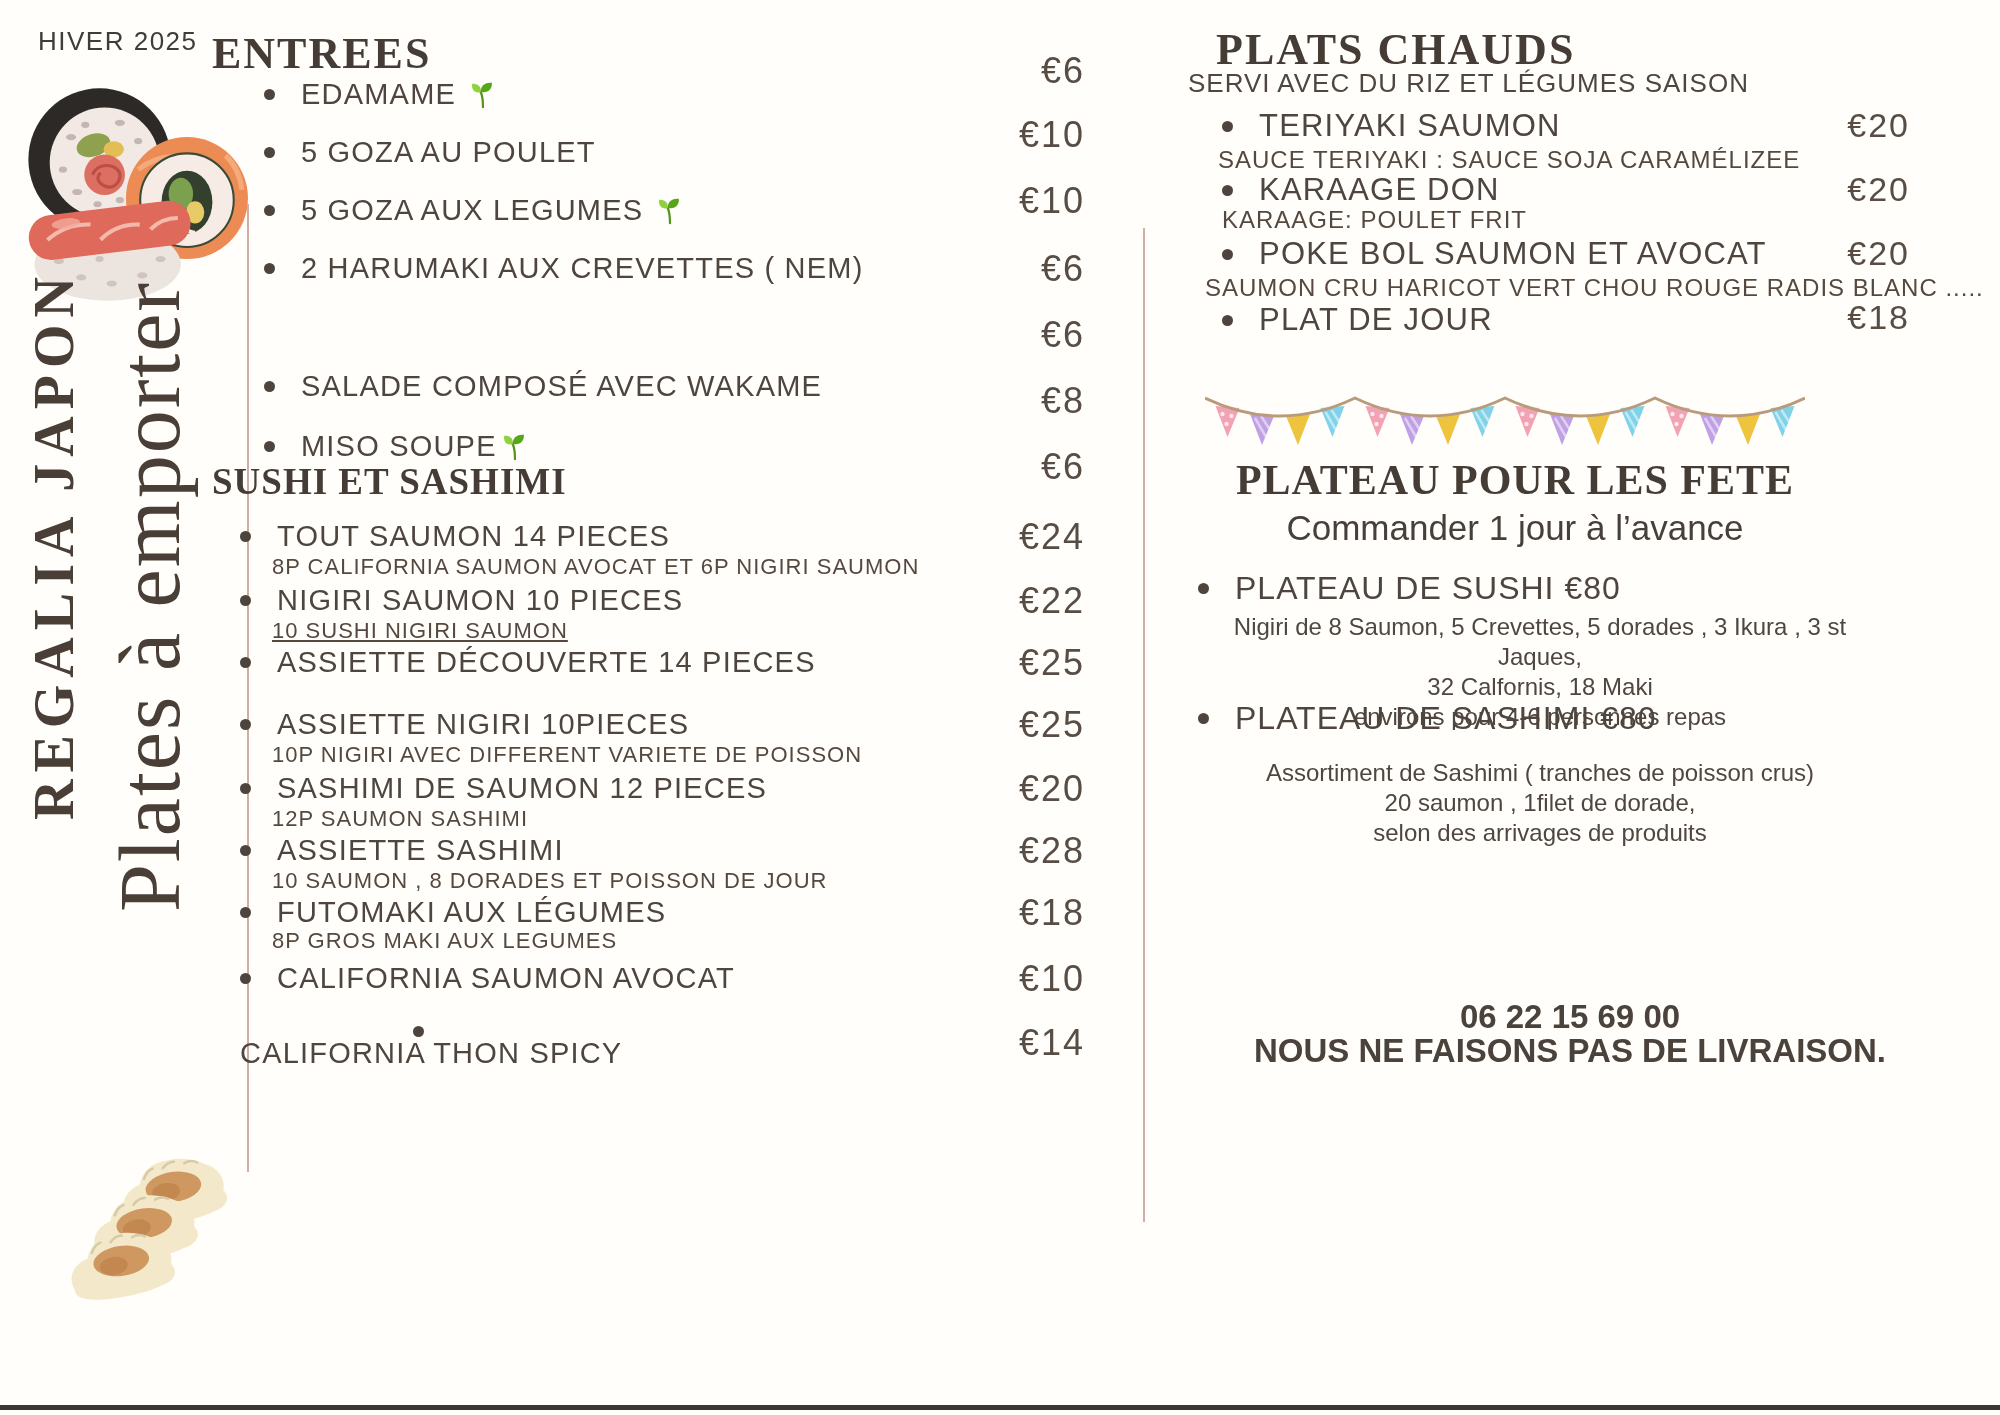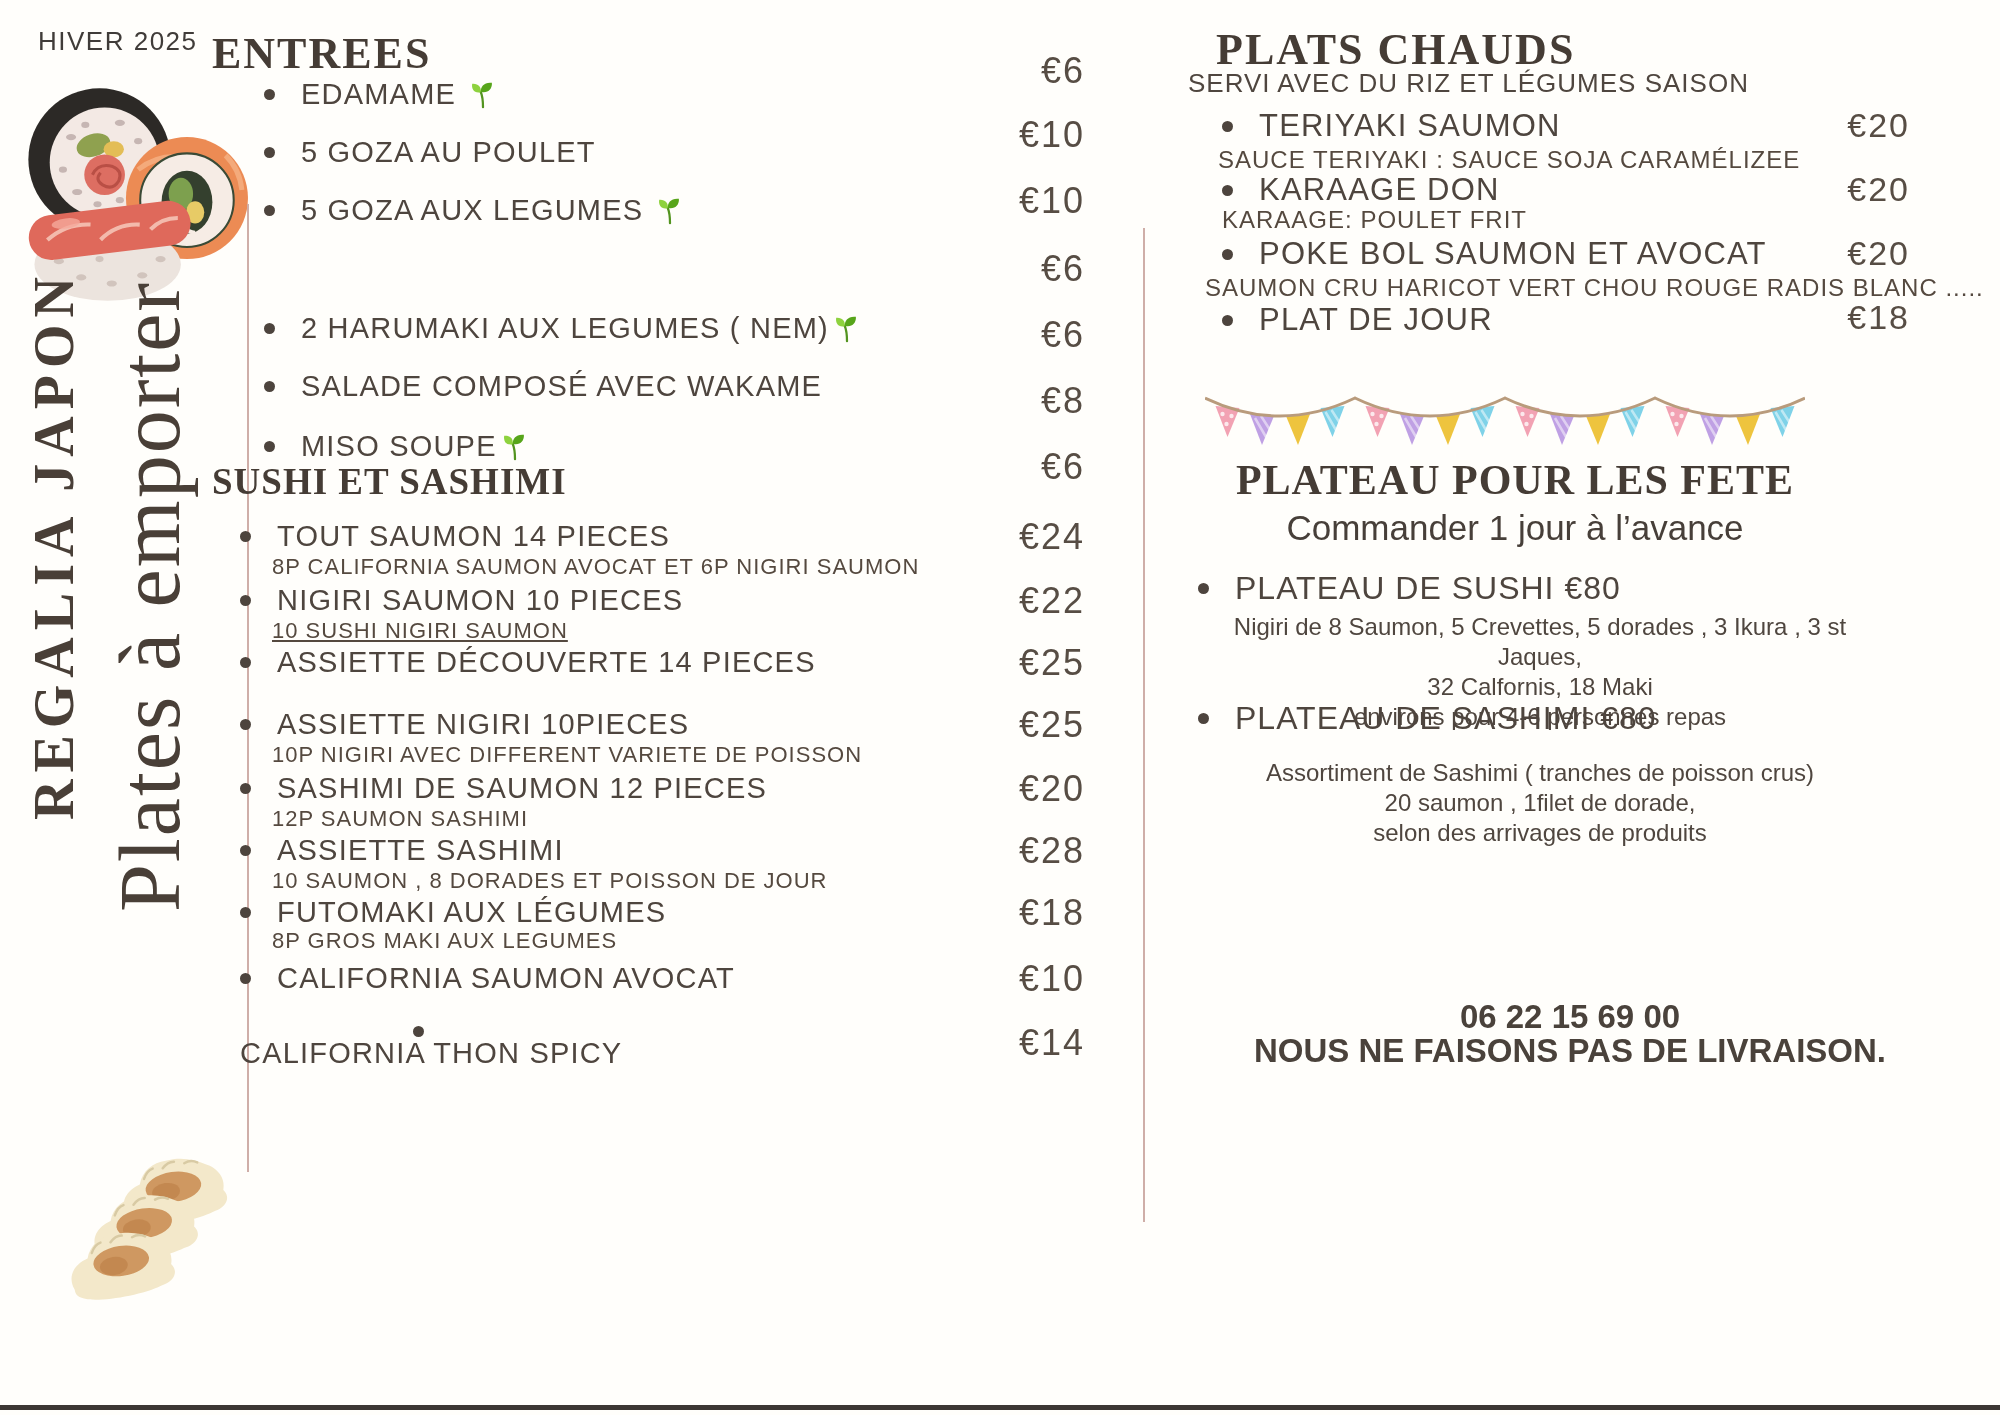--- a/index.html
+++ b/index.html
@@ -135,28 +135,23 @@
   </div>
   <div class="row" style="left:264px;top:194px;">
     <span class="dot"></span>
     <span class="item-name">5 GOZA AUX LEGUMES</span>
     <svg class="veg" viewBox="0 0 32 32">
         <path class="stem" d="M16 29 C16 22 15.5 17 13.5 12.5"></path>
         <path class="leaf-l" d="M13.5 13 C6.5 14.5 3.5 9.5 4.5 4 C11 3.5 14.5 7.5 13.5 13 Z"></path>
         <path class="leaf-r" d="M13.8 12.8 C21 14.5 26 10 25.5 3 C17.5 2 13 7 13.8 12.8 Z"></path>
       </svg>
   </div>
-  <div class="row" style="left:264px;top:312px;">
-    <span class="dot"></span>
-    <span class="item-name">2 HARUMAKI AUX LEGUMES ( NEM)</span>
-    <svg class="veg tight" viewBox="0 0 32 32">
-        <path class="stem" d="M16 29 C16 22 15.5 17 13.5 12.5"></path>
-        <path class="leaf-l" d="M13.5 13 C6.5 14.5 3.5 9.5 4.5 4 C11 3.5 14.5 7.5 13.5 13 Z"></path>
-        <path class="leaf-r" d="M13.8 12.8 C21 14.5 26 10 25.5 3 C17.5 2 13 7 13.8 12.8 Z"></path>
-      </svg>
+  <div class="row" style="left:264px;top:252px;">
+    <span class="dot"></span>
+    <span class="item-name">2 HARUMAKI AUX CREVETTES ( NEM)</span>
   </div>
   <div class="row" style="left:264px;top:370px;">
     <span class="dot"></span>
     <span class="item-name">SALADE COMPOSÉ AVEC WAKAME</span>
   </div>
   <div class="row" style="left:264px;top:430px;">
     <span class="dot"></span>
     <span class="item-name">MISO SOUPE</span>
     <svg class="veg tight" viewBox="0 0 32 32">
         <path class="stem" d="M16 29 C16 22 15.5 17 13.5 12.5"></path>

